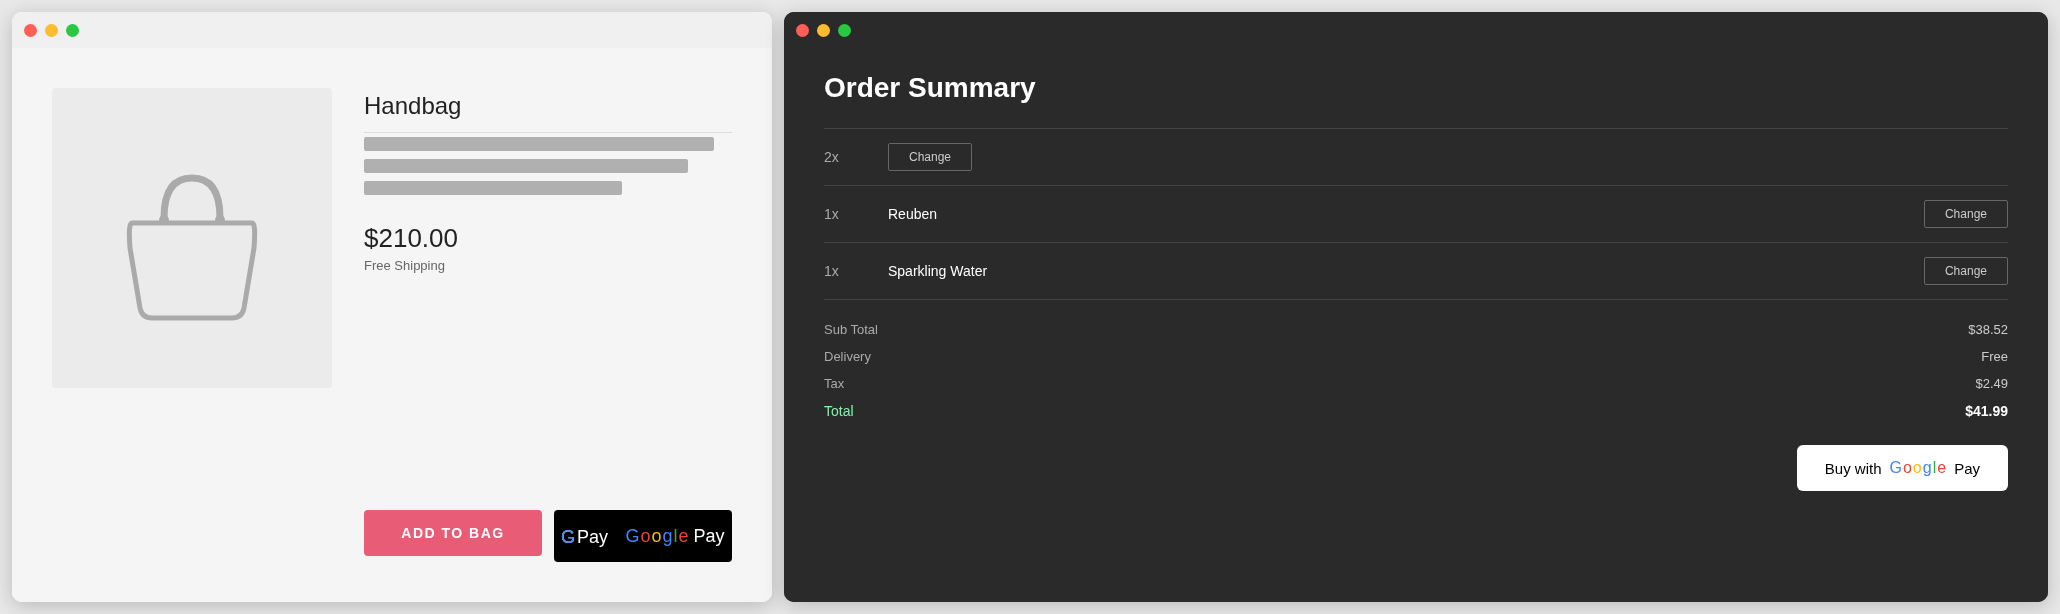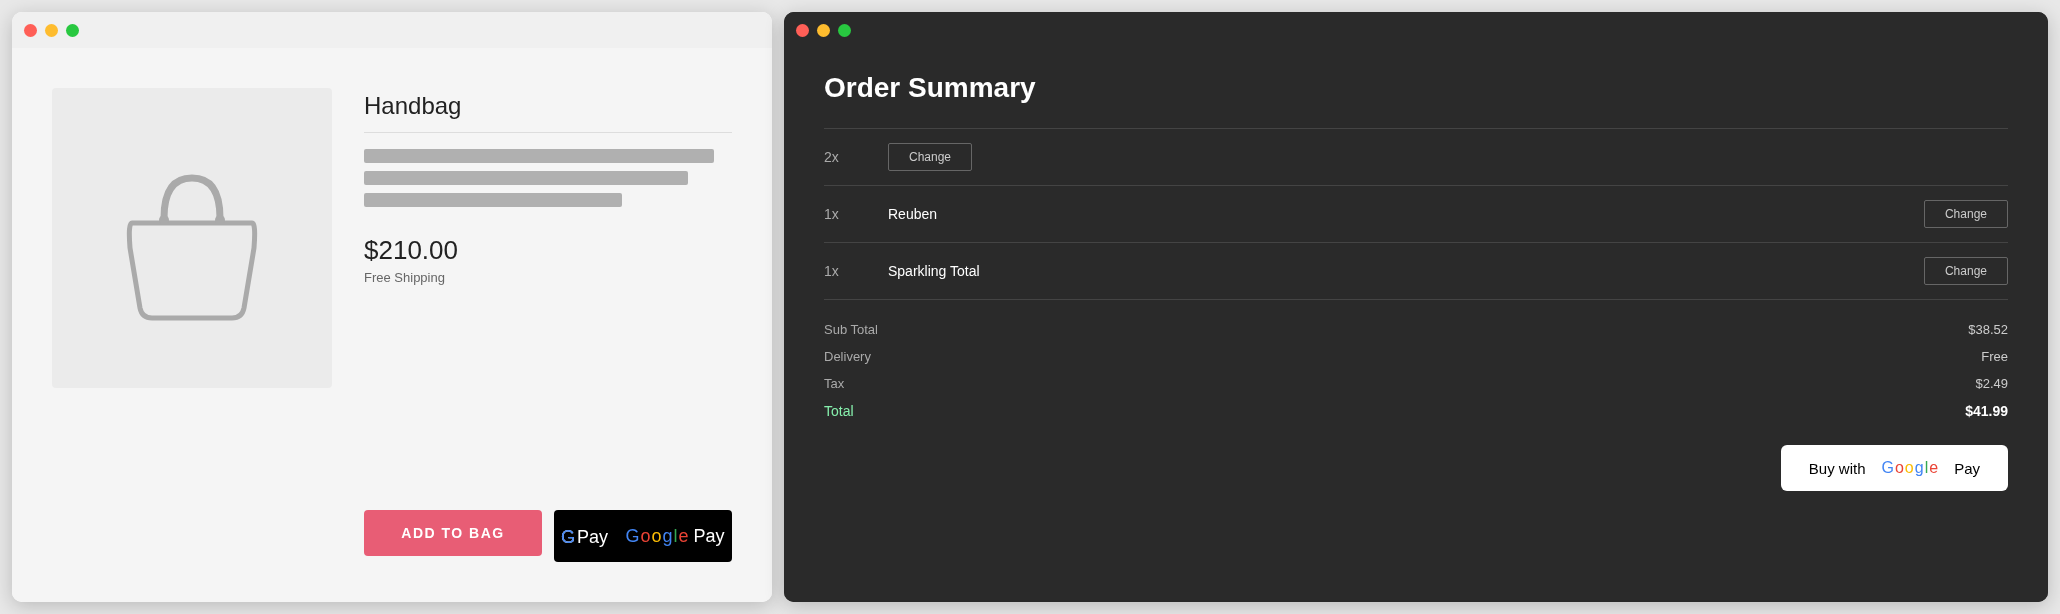--- a/index.html
+++ b/index.html
@@ -83,21 +83,21 @@
       flex-direction: column;
       padding-top: 4px;
     }
 
     .product-title {
       font-size: 24px;
       font-weight: 400;
       color: #222;
       padding-bottom: 12px;
       border-bottom: 1px solid #ddd;
-      margin-bottom: 16px;
+      margin-bottom: 4px;
     }
 
     .product-description-bar {
       height: 14px;
       background: #b0b0b0;
       border-radius: 2px;
       margin-bottom: 8px;
     }
     .product-description-bar.full { width: 95%; }
     .product-description-bar.mid { width: 88%; }
@@ -252,21 +252,21 @@
       background: #ffffff;
       border: none;
       border-radius: 6px;
       padding: 14px 28px;
       font-size: 15px;
       font-weight: 500;
       color: #000;
       cursor: pointer;
       display: flex;
       align-items: center;
-      gap: 16px;
+      gap: 8px;
       white-space: nowrap;
     }
   </style>
 </head>
 <body>
 
 <div class="window window-light">
   <div class="window-titlebar">
     <span class="traffic-light tl-red"></span>
     <span class="traffic-light tl-yellow"></span>
@@ -336,21 +336,21 @@
     </div>
 
     <div class="order-item">
       <span class="order-item-qty">1x</span>
       <span class="order-item-name">Reuben</span>
       <button class="btn-change">Change</button>
     </div>
 
     <div class="order-item">
       <span class="order-item-qty">1x</span>
-      <span class="order-item-name">Sparkling Total</span>
+      <span class="order-item-name">Sparkling Water</span>
       <button class="btn-change">Change</button>
     </div>
 
     <div class="order-totals">
       <div class="order-total-row">
         <span class="order-total-label">Sub Total</span>
         <span class="order-total-value">$38.52</span>
       </div>
       <div class="order-total-row">
         <span class="order-total-label">Delivery</span>

